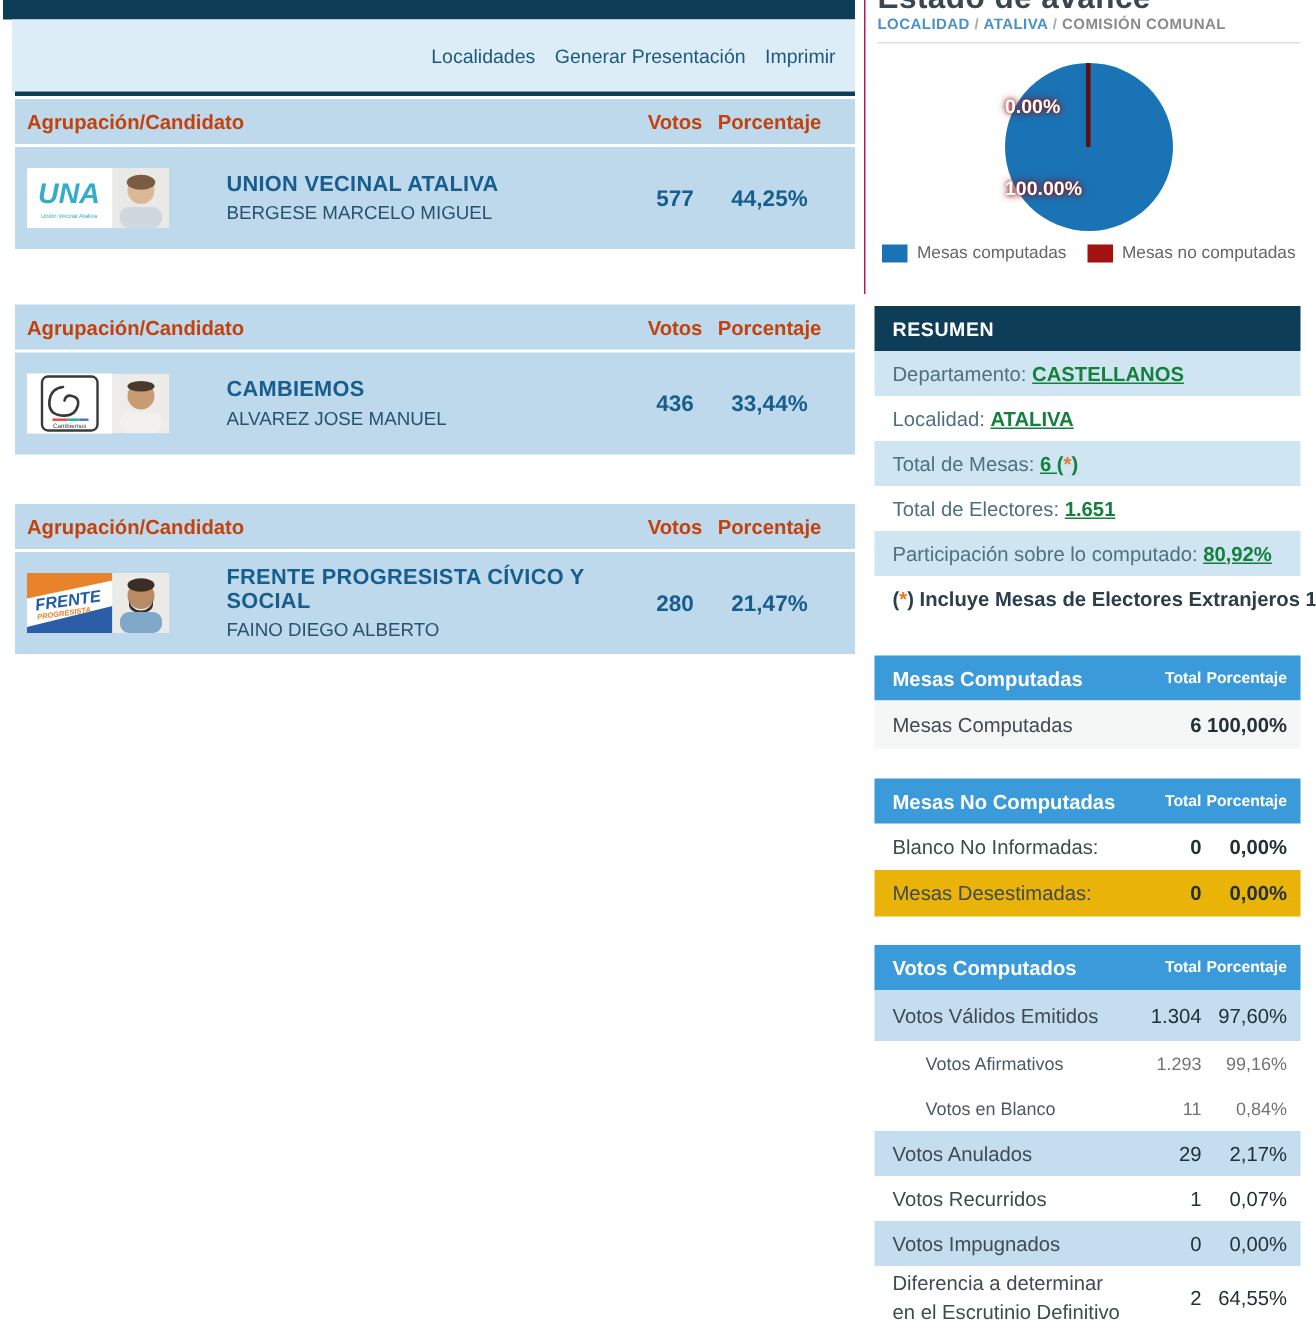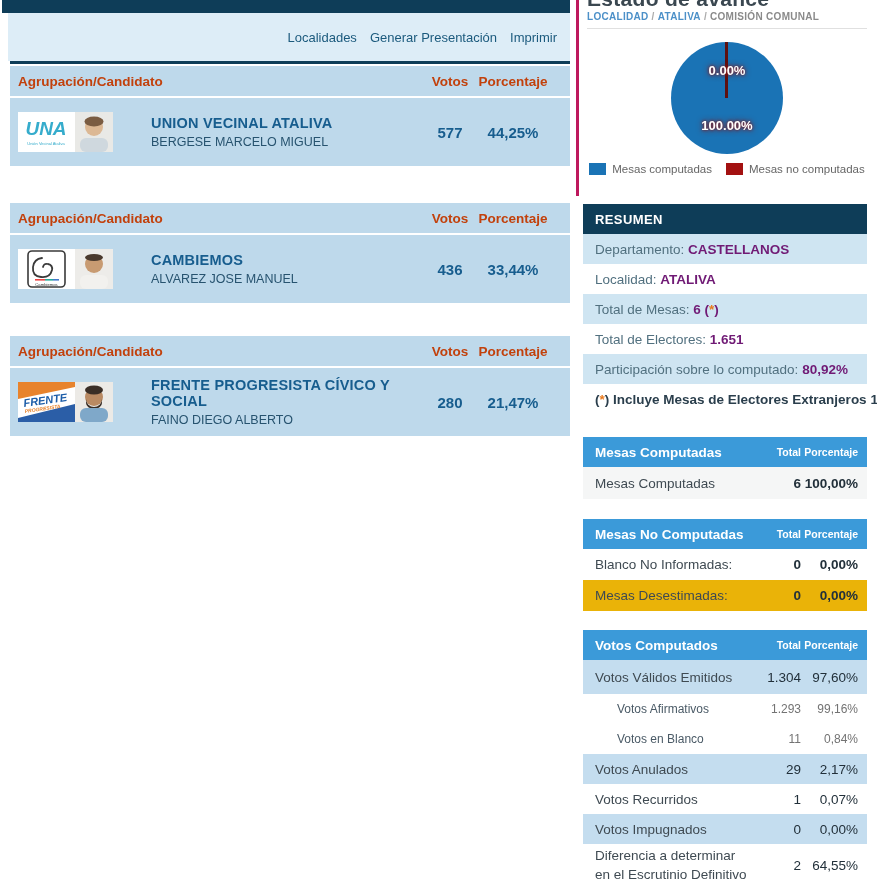--- a/index.html
+++ b/index.html
@@ -43,53 +43,53 @@
   }
   .photo-box { width: 38px; height: 40px; overflow: hidden; flex: none; }
   .cand-info { flex: 1; margin-left: 38px; }
   .party-name { font-weight: bold; color: #175d8e; font-size: 14.5px; letter-spacing: 0.2px; }
   .cand-name { color: #27536f; font-size: 12.5px; margin-top: 4px; }
   .cand-votes { width: 48px; text-align: center; font-weight: bold; color: #175d8e; font-size: 15px; }
   .cand-pct { width: 78px; text-align: center; font-weight: bold; color: #175d8e; font-size: 15px; margin-right: 18px; }
 
   
   .right-col { position: absolute; left: 576px; top: 0; width: 291px; }
-  .estado-panel { border-left: 3px solid #be185d; padding-left: 8px; height: 196px; position: relative; }
+  .estado-panel { border-left: 1px solid #be185d; padding-left: 8px; height: 196px; position: relative; }
   .estado-title {
     position: absolute; top: -13px; left: 8px;
     font-size: 21px; font-weight: bold; color: #3a4750; letter-spacing: 0.3px; white-space: nowrap;
   }
   .breadcrumb { padding-top: 11px; font-size: 10px; font-weight: bold; letter-spacing: 0.3px; white-space: nowrap; }
   .bc-link { color: #4c90c8; }
   .bc-sep { color: #aaaaaa; margin: 0 3px; }
   .bc-current { color: #8a8a8a; }
   .estado-divider { height: 1px; background: #e0e0e0; margin-top: 6px; }
   .pie-wrap { position: relative; width: 112px; height: 112px; margin: 13px auto 0; }
   .pie { width: 112px; height: 112px; border-radius: 50%; background: #1a73b5; }
   .pie-line { position: absolute; left: 54px; top: 0; width: 3px; height: 56px; background: #5e1010; }
   .pie-label {
-    position: absolute; width: 100%; text-align: center; color: #ffffff;
+    position: absolute; width: 100%; color: #ffffff;
     font-weight: bold; font-size: 13px;
     text-shadow: 0 0 6px #8c1616, 0 0 3px #8c1616;
   }
   .pie-label-top { top: 21px; }
   .pie-label-bottom { top: 76px; }
   .legend { display: flex; justify-content: center; gap: 14px; margin-top: 9px; font-size: 11.5px; color: #666; }
   .legend-item { display: flex; align-items: center; gap: 6px; }
   .sw { width: 17px; height: 12px; flex: none; }
   .sw-blue { background: #1a73b5; }
   .sw-red { background: #a31111; }
 
   .resumen { margin-left: 7px; margin-top: 8px; }
   .resumen-header {
     height: 30px; background: #0e3d58; color: #ffffff; font-weight: bold;
     font-size: 13px; display: flex; align-items: center; padding-left: 12px; letter-spacing: 0.4px;
   }
   .r-row { height: 30px; display: flex; align-items: center; padding-left: 12px; font-size: 13.5px; color: #51707f; white-space: pre; }
-  .r-row .r-val { font-weight: bold; color: #701a75; }
+  .r-row .r-val { font-weight: bold; color: #15803d; text-decoration: underline; }
   .r-alt { background: #cfe5f2; }
   .r-bold { font-weight: bold; color: #2a3e4c; }
   .star { color: #e87a1e; font-weight: bold; }
 
   .data-table { margin-left: 7px; }
   .t1 { margin-top: 23px; }
   .t2 { margin-top: 20px; }
   .t3 { margin-top: 19px; }
   .dt-header { height: 30px; background: #3b9ad9; display: flex; align-items: center; color: #fff; }
   .dt-title { flex: 1; padding-left: 12px; font-weight: bold; font-size: 13.5px; }

